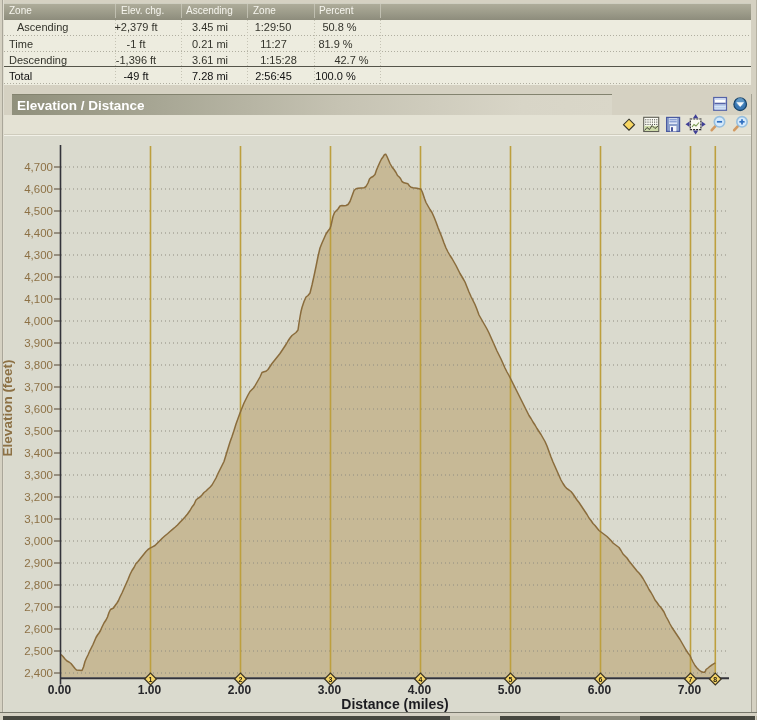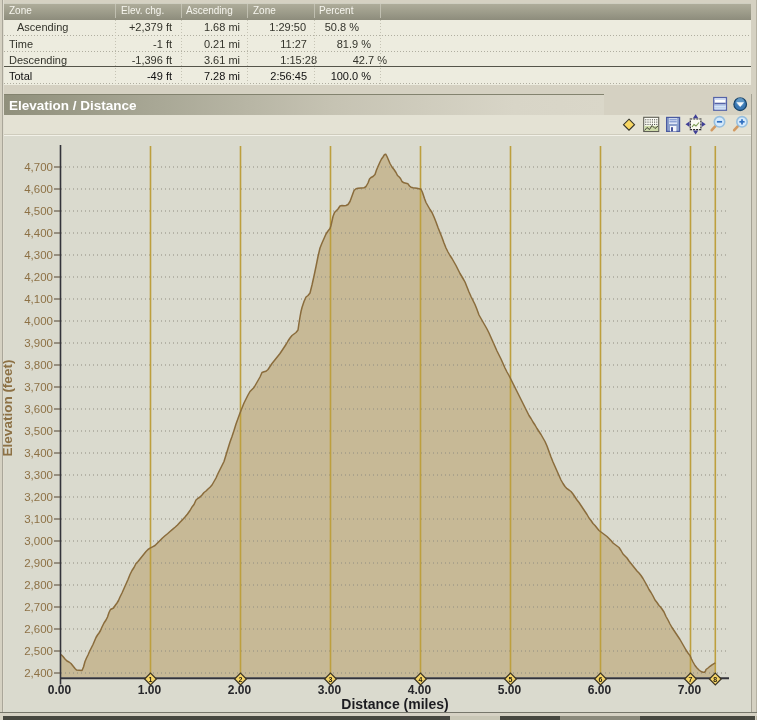--- a/index.html
+++ b/index.html
@@ -9,27 +9,27 @@
 
 #tbl{left:4px;top:3px;width:747px;height:82px;background:#edecdf;}
 #thead{left:4px;top:3px;width:747px;height:16px;
   background:linear-gradient(to bottom,#aeac9a 0%,#9e9d8b 50%,#8d8c7c 100%);
   border-top:1px solid #cfcec0;}
 .hsep{top:4px;width:1px;height:14px;background:#c9c8ba;opacity:.8;}
 .vsep{top:20px;width:1px;height:65px;
   background-image:repeating-linear-gradient(to bottom,#c5c3b4 0 1px,transparent 1px 3px);}
 .ht{color:#f6f5ee;font-size:10px;top:5px;white-space:nowrap;}
 .rt{color:#33332b;font-size:11px;white-space:nowrap;}
-.num{text-align:right;}
+.num{text-align:center;}
 .dot{height:1px;left:4px;width:747px;
   background-image:repeating-linear-gradient(to right,#b0aea0 0 1px,transparent 1px 3px);}
 #totline{left:4px;top:66px;width:747px;height:1px;background:#55554a;}
 .b{font-weight:normal;color:#101010;}
 
-#title{left:4px;top:94px;width:600px;height:21px;
+#title{left:12px;top:94px;width:600px;height:21px;
   background:linear-gradient(to right,#90907c 0%,#a8a795 25%,#c6c3b3 55%,#d8d5c7 85%,#dad7c9 100%);border-top:1px solid #83836f;box-sizing:border-box;}
 #title span{position:absolute;left:5px;top:3px;color:#fff;font-size:13.5px;font-weight:bold;}
 
 #toolbar{left:4px;top:115px;width:746.5px;height:20px;background:#e4e2d4;}
 #tbline{left:4px;top:135px;width:746.5px;height:1px;background:#f2f1e8;}
 
 #plot{left:4px;top:136px;width:746.5px;height:576px;background:#dadace;}
 #rightedge{left:750.5px;top:94px;width:1.2px;height:618px;background:#a5a294;}
 
 #b1{left:0px;top:712px;width:757px;height:1px;background:#76766a;}
@@ -49,23 +49,23 @@
 <div class="abs hsep" style="left:314px"></div>
 <div class="abs hsep" style="left:380px"></div>
 <div class="abs ht" style="left:9px">Zone</div>
 <div class="abs ht" style="left:121px">Elev. chg.</div>
 <div class="abs ht" style="left:186px">Ascending</div>
 <div class="abs ht" style="left:253px">Zone</div>
 <div class="abs ht" style="left:319px">Percent</div>
 
 <div class="abs rt" style="left:17px;top:21px">Ascending</div>
 <div class="abs rt num" style="left:100px;top:21px;width:72px">+2,379 ft</div>
-<div class="abs rt num" style="left:180px;top:21px;width:60px">1.68 mi</div>
+<div class="abs rt num" style="left:180px;top:21px;width:60px">3.45 mi</div>
 <div class="abs rt num" style="left:240px;top:21px;width:66px">1:29:50</div>
-<div class="abs rt num" style="left:288px;top:21px;width:71px">50.8 %</div>
+<div class="abs rt num" style="left:304px;top:21px;width:71px">50.8 %</div>
 <div class="abs rt" style="left:9px;top:38px">Time</div>
 <div class="abs rt num" style="left:100px;top:38px;width:72px">-1 ft</div>
 <div class="abs rt num" style="left:180px;top:38px;width:60px">0.21 mi</div>
 <div class="abs rt num" style="left:240px;top:38px;width:67px">11:27</div>
 <div class="abs rt num" style="left:300px;top:38px;width:71px">81.9 %</div>
 <div class="abs rt" style="left:9px;top:53.5px">Descending</div>
 <div class="abs rt num" style="left:100px;top:53.5px;width:72px">-1,396 ft</div>
 <div class="abs rt num" style="left:180px;top:53.5px;width:60px">3.61 mi</div>
 <div class="abs rt num" style="left:240px;top:53.5px;width:77px">1:15:28</div>
 <div class="abs rt num" style="left:316px;top:53.5px;width:71px">42.7 %</div>

